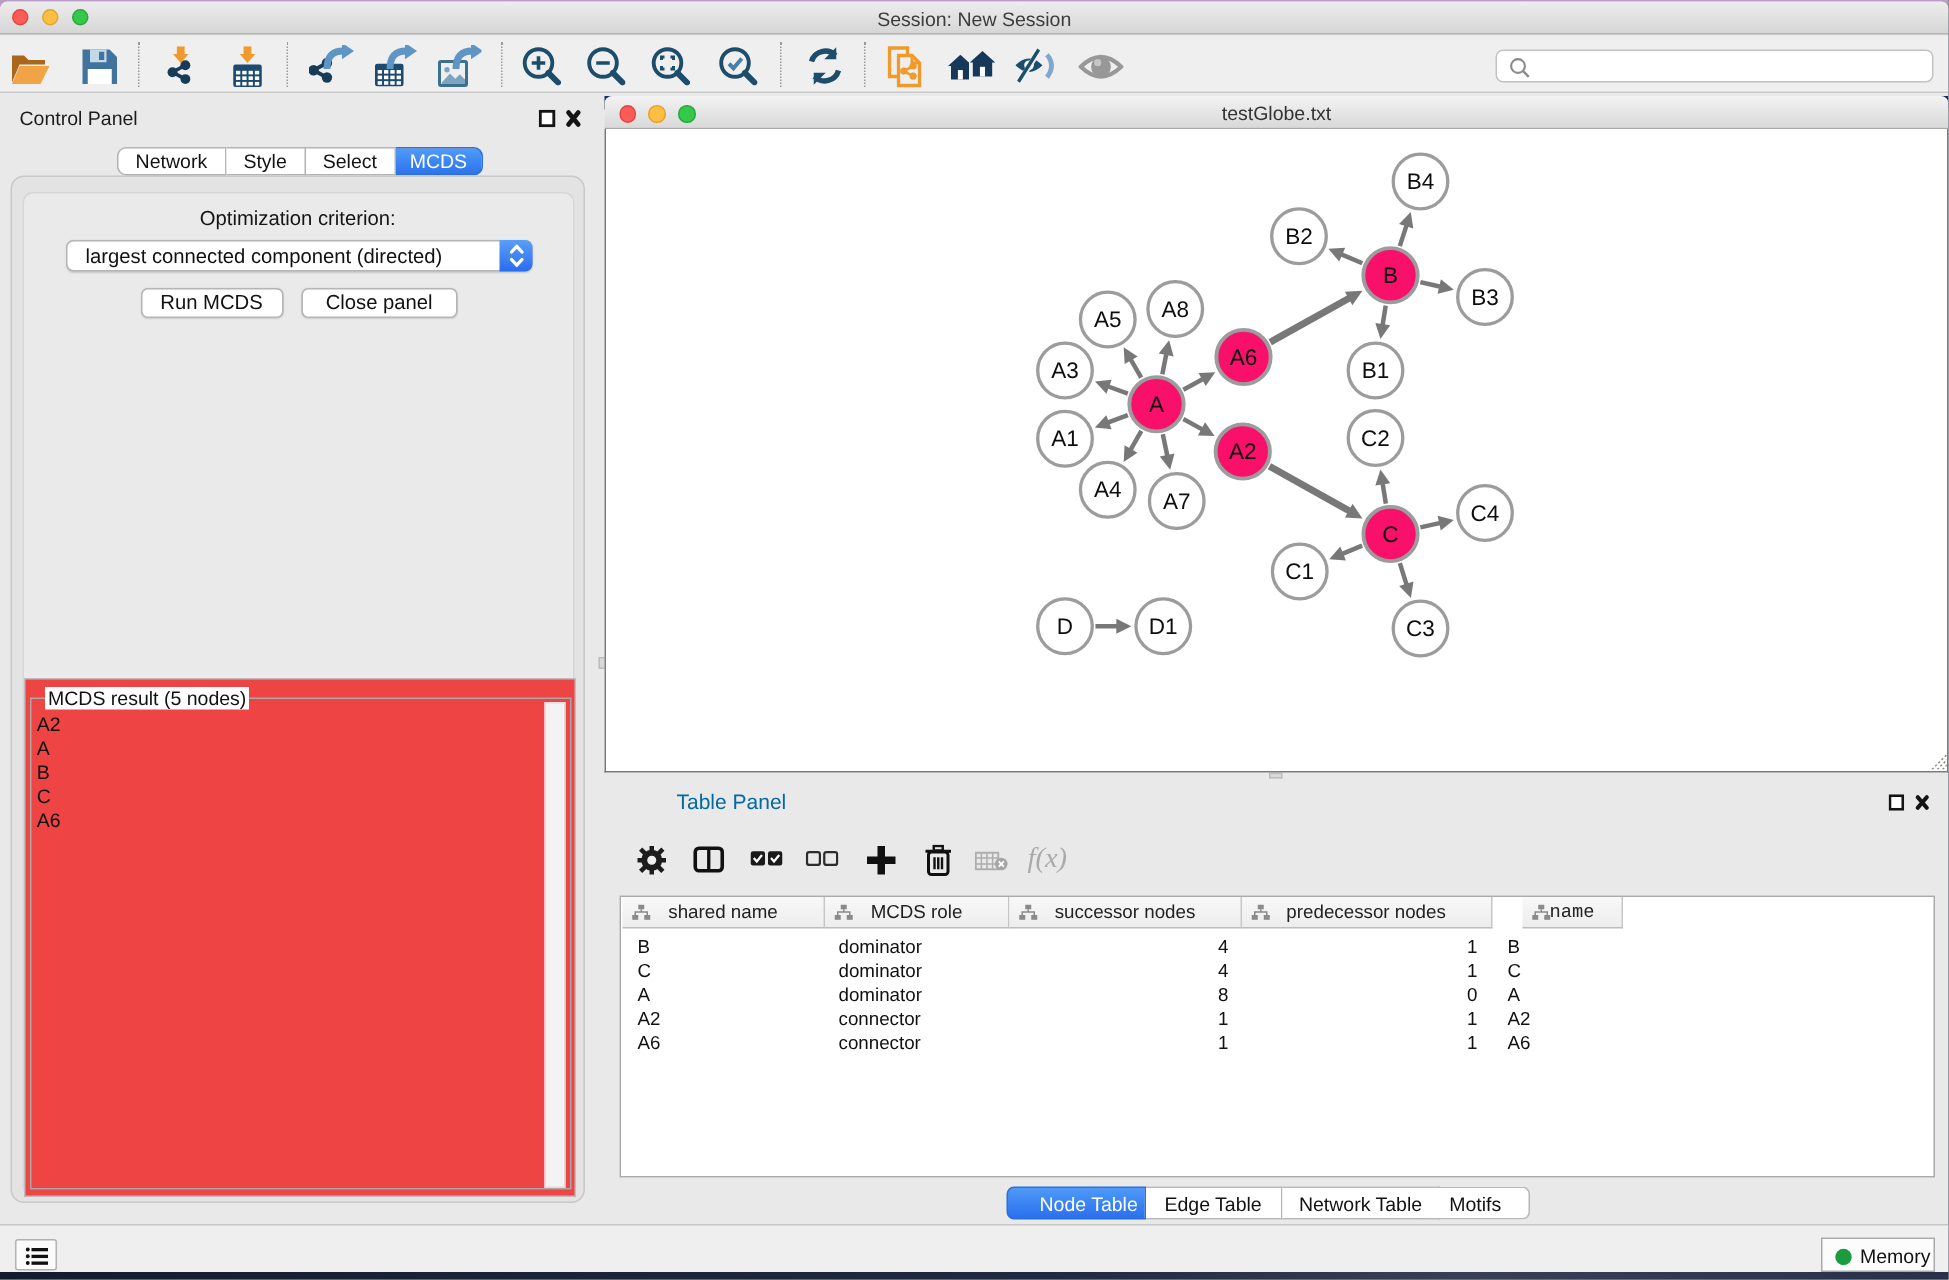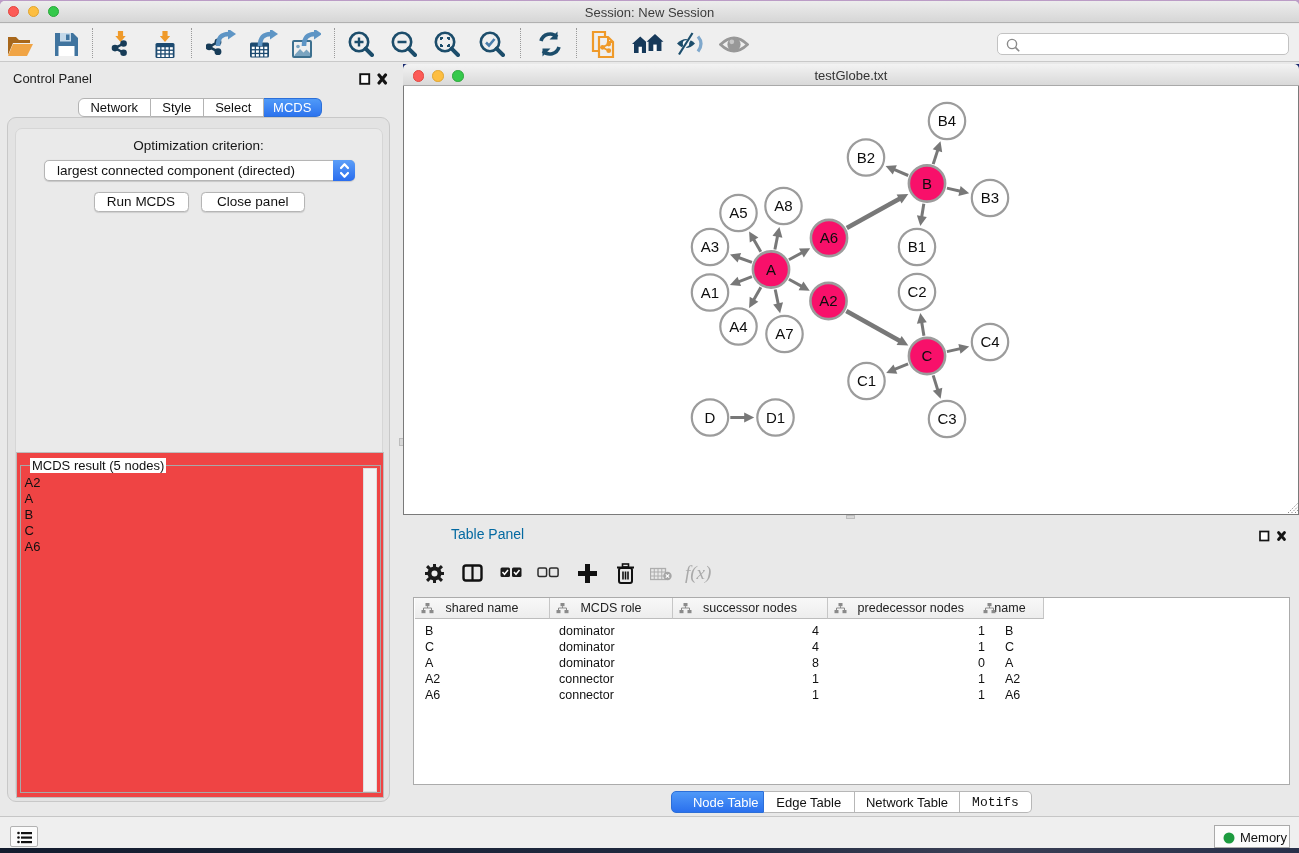--- a/index.html
+++ b/index.html
@@ -408,21 +408,21 @@
           <rect x="0.5" y="7" width="4" height="3.2" fill="#8a8a8a"></rect>
           <rect x="8.5" y="7" width="4" height="3.2" fill="#8a8a8a"></rect>
           <path d="M6.5 3.2 L6.5 5 M2.5 7 L2.5 5 L10.5 5 L10.5 7" stroke="#8a8a8a" fill="none" stroke-width="1"></path>
         </svg>successor nodes</div>
       <div class="th" style="left:414px;width:166.5px;"><svg style="position:absolute;left:6px;top:5px" width="13" height="11" viewBox="0 0 13 11">
           <rect x="4.5" y="0" width="4" height="3.2" fill="#8a8a8a"></rect>
           <rect x="0.5" y="7" width="4" height="3.2" fill="#8a8a8a"></rect>
           <rect x="8.5" y="7" width="4" height="3.2" fill="#8a8a8a"></rect>
           <path d="M6.5 3.2 L6.5 5 M2.5 7 L2.5 5 L10.5 5 L10.5 7" stroke="#8a8a8a" fill="none" stroke-width="1"></path>
         </svg>predecessor nodes</div>
-      <div class="th" style="left:563px;width:67px;"><svg style="position:absolute;left:6px;top:5px" width="13" height="11" viewBox="0 0 13 11">
+      <div class="th" style="left:601px;width:67px;font-family:Liberation Mono, monospace;"><svg style="position:absolute;left:6px;top:5px" width="13" height="11" viewBox="0 0 13 11">
           <rect x="4.5" y="0" width="4" height="3.2" fill="#8a8a8a"></rect>
           <rect x="0.5" y="7" width="4" height="3.2" fill="#8a8a8a"></rect>
           <rect x="8.5" y="7" width="4" height="3.2" fill="#8a8a8a"></rect>
           <path d="M6.5 3.2 L6.5 5 M2.5 7 L2.5 5 L10.5 5 L10.5 7" stroke="#8a8a8a" fill="none" stroke-width="1"></path>
         </svg>name</div>
     <div class="tr" style="top:24.5px">
         <div class="td" style="left:11px">B</div>
         <div class="td" style="left:145px">dominator</div>
         <div class="td num" style="left:260px;width:145px">4</div>
         <div class="td num" style="left:420px;width:151px">1</div>
@@ -454,21 +454,21 @@
         <div class="td" style="left:145px">connector</div>
         <div class="td num" style="left:260px;width:145px">1</div>
         <div class="td num" style="left:420px;width:151px">1</div>
         <div class="td" style="left:591px">A6</div>
       </div>
   </div>
   <div class="abs" id="btabs">
     <div class="btab sel" style="left:0;width:92.5px;border-radius:5px 0 0 5px;padding-left:17px;">Node Table</div>
     <div class="btab" style="left:92.5px;width:91.5px;border-left:none;">Edge Table</div>
     <div class="btab" style="left:184px;width:105px;border-left:none;">Network Table</div>
-    <div class="btab" style="left:289px;width:72px;border-left:none;border-radius:0 5px 5px 0;font-family:Liberation Mono, monospace;">Motifs</div>
+    <div class="btab" style="left:277px;width:72px;border-left:none;border-radius:0 5px 5px 0;">Motifs</div>
   </div>
   <div class="abs" id="statusbar">
     <div class="abs" id="sb-left">
         <svg class="ico" style="left:6px;top:4px" width="16" height="13" viewBox="0 0 16 13">
           <circle cx="1.5" cy="2" r="1.3" fill="#111"></circle>
           <circle cx="1.5" cy="6.5" r="1.3" fill="#111"></circle>
           <circle cx="1.5" cy="11" r="1.3" fill="#111"></circle>
           <rect x="4" y="1" width="11" height="2.2" fill="#111"></rect>
           <rect x="4" y="5.5" width="11" height="2.2" fill="#111"></rect>
           <rect x="4" y="10" width="11" height="2.2" fill="#111"></rect>

